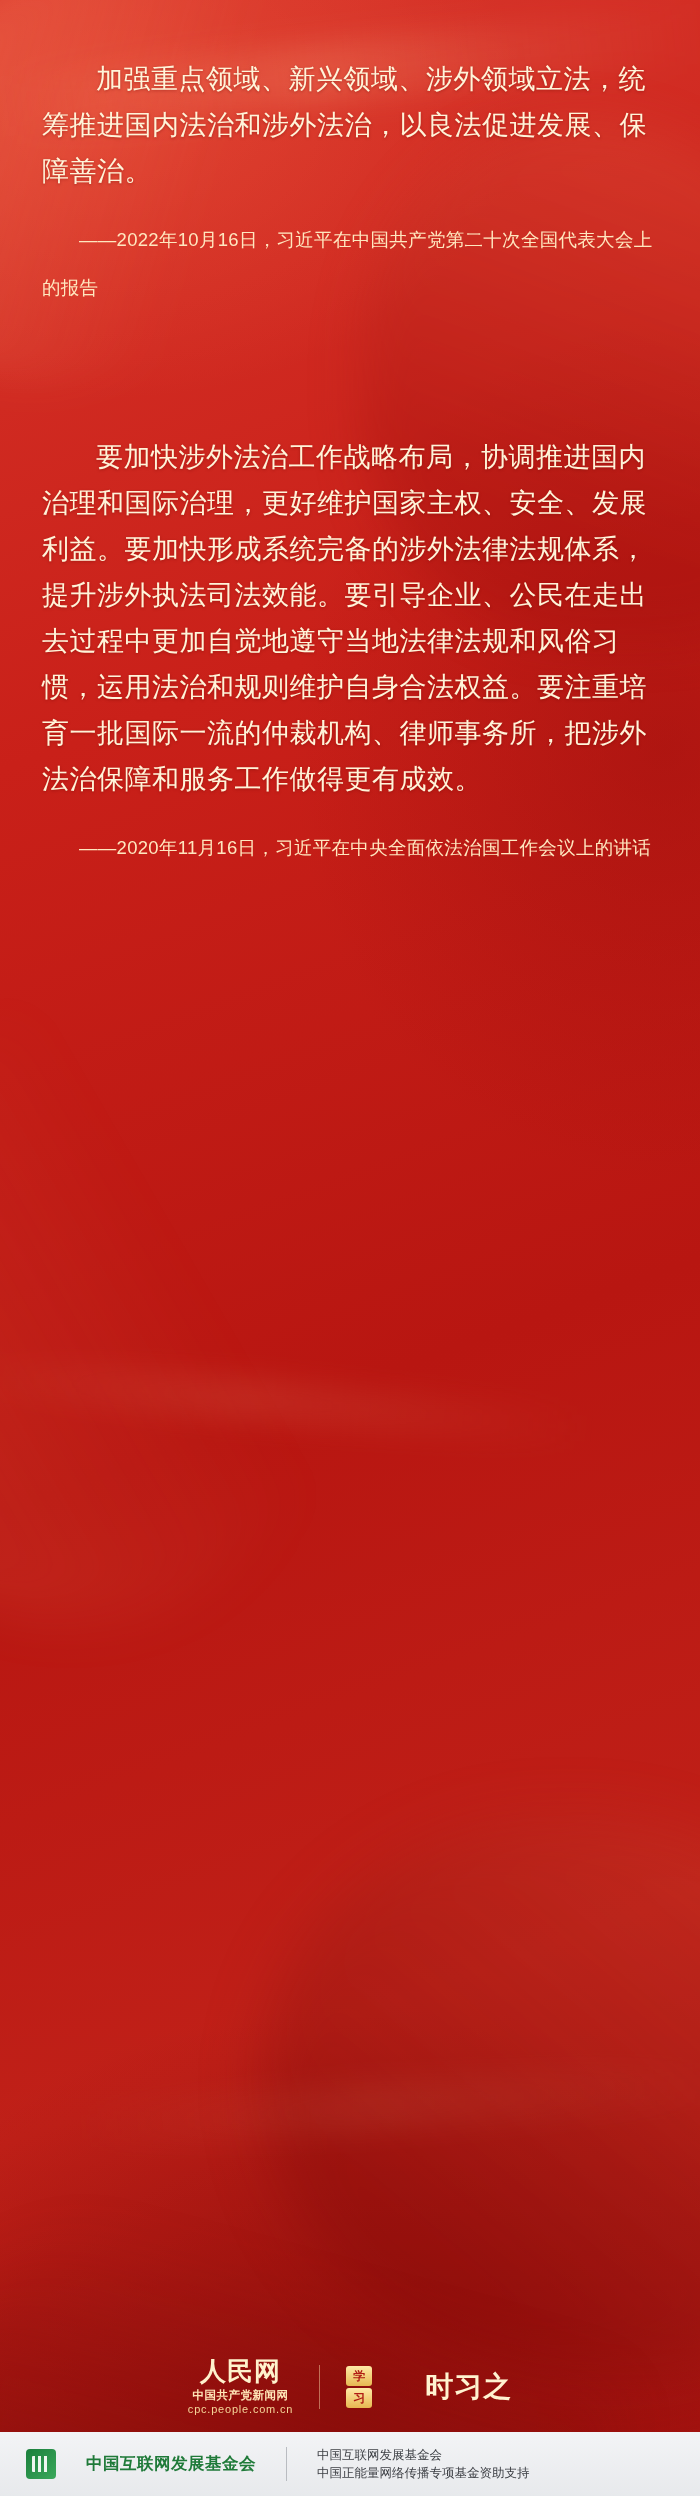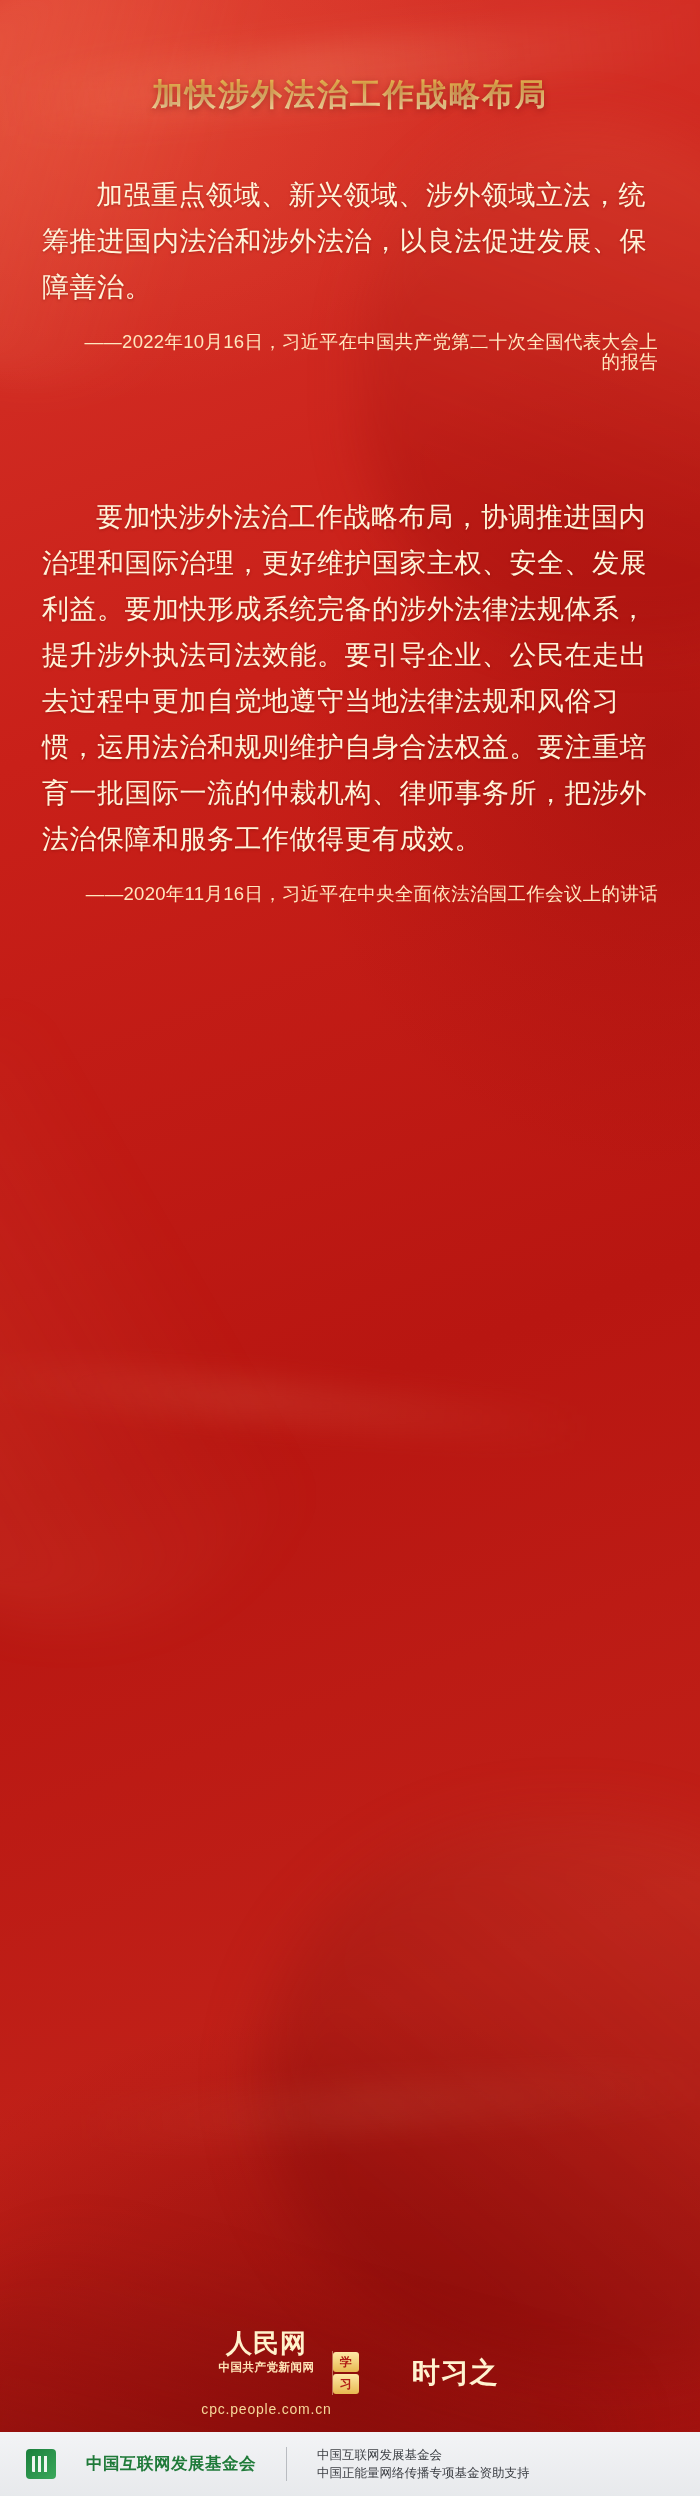--- a/index.html
+++ b/index.html
@@ -108,43 +108,43 @@
     text-indent: 2em;
     font-weight: normal;
     letter-spacing: 0.5px;
     text-shadow: 0 1px 3px rgba(110,10,8,0.4);
     font-family: "Liberation Sans", sans-serif;
   }
   .source {
     margin-top: 22px;
     color: #ffe7bf;
     font-size: 18.5px;
-    line-height: 20px;
+    line-height: 48px;
     text-indent: 2em;
     letter-spacing: 0.3px;
     font-family: "Liberation Sans", sans-serif;
-    text-align: right;
   }
 
   .spacer-1 { height: 66px; }
   .spacer-2 { height: 70px; }
   .spacer-3 { height: 120px; }
 
   
   .footer {
     position: absolute;
     left: 0;
     bottom: 0;
     width: 700px;
     z-index: 4;
   }
   .logos {
     display: flex;
     align-items: center;
     justify-content: center;
+    gap: 26px;
     padding-bottom: 16px;
   }
   .logo-people {
     text-align: center;
     color: #ffeec2;
   }
   .logo-people .mark {
     font-size: 26px;
     font-weight: bold;
     letter-spacing: 1px;
@@ -153,25 +153,24 @@
     line-height: 30px;
   }
   .logo-people .cn {
     font-size: 11.5px;
     letter-spacing: 0.5px;
     color: #ffe6b8;
     line-height: 16px;
     font-weight: bold;
   }
   .logo-people .url {
-    font-size: 14px;
+    font-size: 11px;
     letter-spacing: 0.8px;
     color: #f6d79a;
     line-height: 13px;
-    margin-top: 28px;
   }
   .logo-divider {
     width: 1px;
     height: 44px;
     background: rgba(255,230,180,0.45);
   }
   .logo-shixi {
     display: flex;
     align-items: center;
     gap: 6px;
@@ -257,21 +256,20 @@
   <div class="fold fold-b"></div>
   <div class="fold fold-c"></div>
   <div class="fold fold-d"></div>
   <div class="fold fold-e"></div>
   <div class="streak streak-1"></div>
   <div class="streak streak-2"></div>
   <div class="streak streak-3"></div>
 
   <div class="content">
 
-    <div class="title">加快涉外法治工作战略布局</div>
 
     <div class="block">
       <div class="quote">加强重点领域、新兴领域、涉外领域立法，统筹推进国内法治和涉外法治，以良法促进发展、保障善治。</div>
       <div class="source">——2022年10月16日，习近平在中国共产党第二十次全国代表大会上的报告</div>
     </div>
 
     <div class="spacer-1"></div>
 
     <div class="block">
       <div class="quote">要加快涉外法治工作战略布局，协调推进国内治理和国际治理，更好维护国家主权、安全、发展利益。要加快形成系统完备的涉外法律法规体系，提升涉外执法司法效能。要引导企业、公民在走出去过程中更加自觉地遵守当地法律法规和风俗习惯，运用法治和规则维护自身合法权益。要注重培育一批国际一流的仲裁机构、律师事务所，把涉外法治保障和服务工作做得更有成效。</div>

